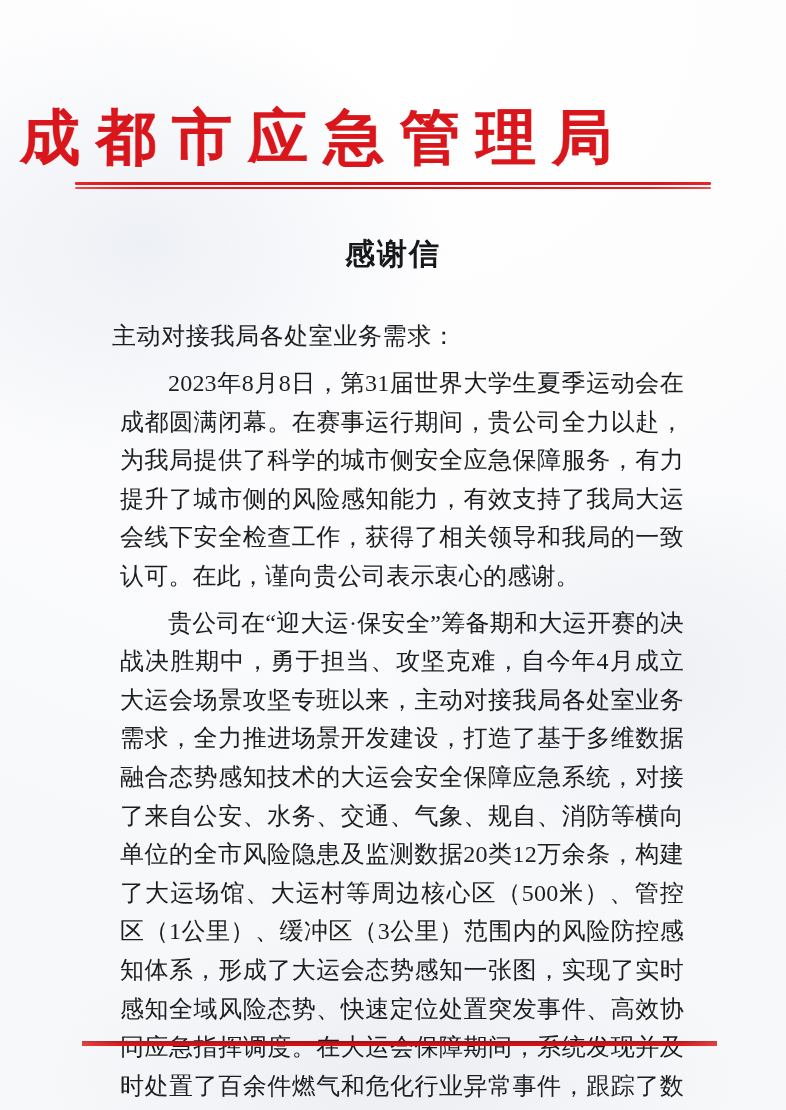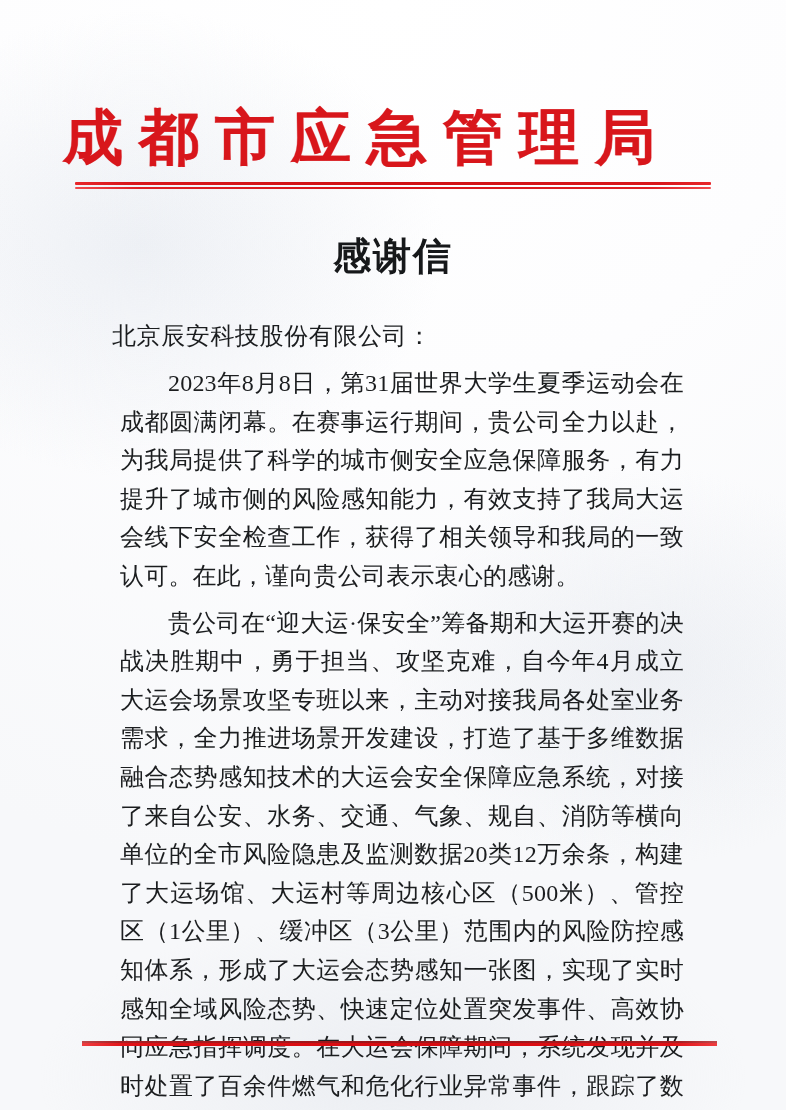--- a/index.html
+++ b/index.html
@@ -37,21 +37,20 @@
     mix-blend-mode: multiply;
   }
 
   
   #letterhead {
     position: absolute;
     left: 0;
     top: 104px;
     width: 632px;
     text-align: center;
-    padding-left: 43px;
   }
   .lh-title {
     font-family: "Liberation Serif", "DejaVu Serif", serif;
     font-size: 60px;
     line-height: 68px;
     font-weight: 700;
     color: #d8161b;
     letter-spacing: 16px;
     text-indent: 16px;
     white-space: nowrap;
@@ -79,22 +78,22 @@
     border-radius: 1px;
   }
 
   
   #doc-title {
     position: absolute;
     left: 0;
     top: 236px;
     width: 786px;
     text-align: center;
-    font-family: Liberation Serif, serif;
-    font-size: 38px;
+    font-family: Liberation Mono, monospace;
+    font-size: 30px;
     line-height: 40px;
     font-weight: 700;
     color: #16181a;
     letter-spacing: 2px;
   }
 
   
   #body-block {
     position: absolute;
     left: 112px;
@@ -147,21 +146,21 @@
 
   <div id="lh-rule">
     <div class="bar-thick"></div>
     <div class="bar-gap"></div>
     <div class="bar-thin"></div>
   </div>
 
   <div id="doc-title">感谢信</div>
 
   <div id="body-block">
-    <p class="salutation">北京辰安科技股份有限公司：</p>
+    <p class="salutation">主动对接我局各处室业务需求：</p>
     <p class="para">2023年8月8日，第31届世界大学生夏季运动会在成都圆满闭幕。在赛事运行期间，贵公司全力以赴，为我局提供了科学的城市侧安全应急保障服务，有力提升了城市侧的风险感知能力，有效支持了我局大运会线下安全检查工作，获得了相关领导和我局的一致认可。在此，谨向贵公司表示衷心的感谢。</p>
     <p class="para">贵公司在“迎大运·保安全”筹备期和大运开赛的决战决胜期中，勇于担当、攻坚克难，自今年4月成立大运会场景攻坚专班以来，主动对接我局各处室业务需求，全力推进场景开发建设，打造了基于多维数据融合态势感知技术的大运会安全保障应急系统，对接了来自公安、水务、交通、气象、规自、消防等横向单位的全市风险隐患及监测数据20类12万余条，构建了大运场馆、大运村等周边核心区（500米）、管控区（1公里）、缓冲区（3公里）范围内的风险防控感知体系，形成了大运会态势感知一张图，实现了实时感知全域风险态势、快速定位处置突发事件、高效协同应急指挥调度。在大运会保障期间，系统发现并及时处置了百余件燃气和危化行业异常事件，跟踪了数千架次危化车辆行驶情况直到安全驶离，发现异常并实时自动短信提示了二</p>
   </div>
 
   <div id="footer-rule">
     <div class="fbar-a"></div>
     <div class="fbar-b"></div>
   </div>
 
 </div>

